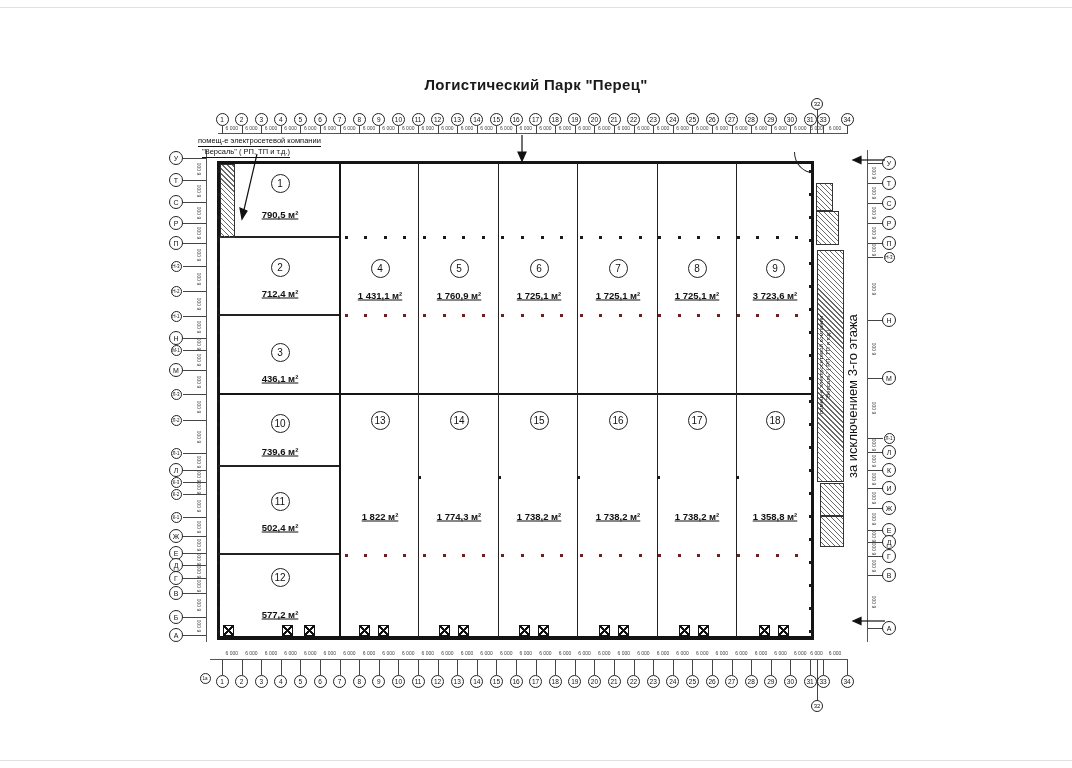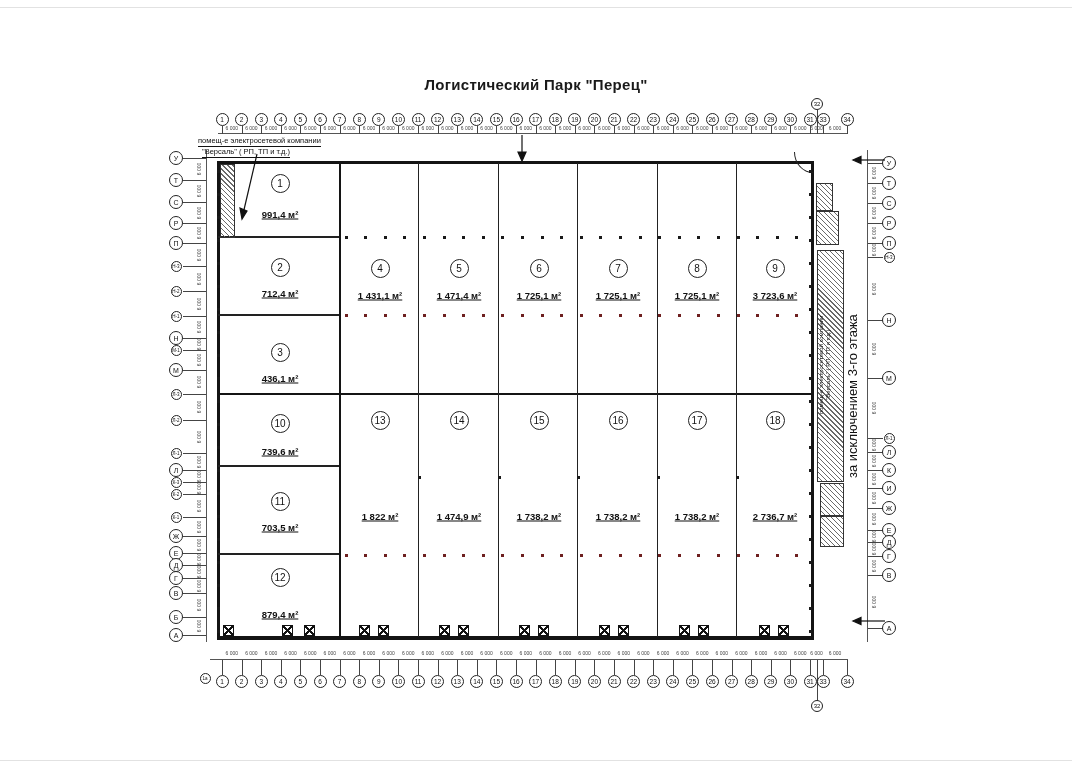--- a/index.html
+++ b/index.html
@@ -429,55 +429,55 @@
       <div class="dimv" style="left: 874px; top: 445px;">6 000</div>
       <div class="dimv" style="left: 874px; top: 461px;">6 000</div>
       <div class="dimv" style="left: 874px; top: 479px;">6 000</div>
       <div class="dimv" style="left: 874px; top: 498px;">6 000</div>
       <div class="dimv" style="left: 874px; top: 519px;">6 000</div>
       <div class="dimv" style="left: 874px; top: 536px;">6 000</div>
       <div class="dimv" style="left: 874px; top: 549px;">6 000</div>
       <div class="dimv" style="left: 874px; top: 565.5px;">6 000</div>
       <div class="dimv" style="left: 874px; top: 601.5px;">6 000</div>
       <div class="znum" style="left: 270.5px; top: 173.5px;">1</div>
-      <div class="zarea" style="left: 280px; top: 214px;">991,4 м²</div>
+      <div class="zarea" style="left: 280px; top: 214px;">790,5 м²</div>
       <div class="znum" style="left: 270.5px; top: 257.5px;">2</div>
       <div class="zarea" style="left: 280px; top: 293px;">712,4 м²</div>
       <div class="znum" style="left: 270.5px; top: 342.5px;">3</div>
       <div class="zarea" style="left: 280px; top: 378px;">436,1 м²</div>
       <div class="znum" style="left: 370.5px; top: 258.5px;">4</div>
       <div class="zarea" style="left: 380px; top: 295px;">1 431,1 м²</div>
       <div class="znum" style="left: 449.5px; top: 258.5px;">5</div>
-      <div class="zarea" style="left: 459px; top: 295px;">1 471,4 м²</div>
+      <div class="zarea" style="left: 459px; top: 295px;">1 760,9 м²</div>
       <div class="znum" style="left: 529.5px; top: 258.5px;">6</div>
       <div class="zarea" style="left: 539px; top: 295px;">1 725,1 м²</div>
       <div class="znum" style="left: 608.5px; top: 258.5px;">7</div>
       <div class="zarea" style="left: 618px; top: 295px;">1 725,1 м²</div>
       <div class="znum" style="left: 687.5px; top: 258.5px;">8</div>
       <div class="zarea" style="left: 697px; top: 295px;">1 725,1 м²</div>
       <div class="znum" style="left: 765.5px; top: 258.5px;">9</div>
       <div class="zarea" style="left: 775px; top: 295px;">3 723,6 м²</div>
       <div class="znum" style="left: 270.5px; top: 413.5px;">10</div>
       <div class="zarea" style="left: 280px; top: 451px;">739,6 м²</div>
       <div class="znum" style="left: 270.5px; top: 491.5px;">11</div>
-      <div class="zarea" style="left: 280px; top: 527px;">703,5 м²</div>
+      <div class="zarea" style="left: 280px; top: 527px;">502,4 м²</div>
       <div class="znum" style="left: 270.5px; top: 567.5px;">12</div>
-      <div class="zarea" style="left: 280px; top: 614px;">879,4 м²</div>
+      <div class="zarea" style="left: 280px; top: 614px;">577,2 м²</div>
       <div class="znum" style="left: 370.5px; top: 410.5px;">13</div>
       <div class="zarea" style="left: 380px; top: 516px;">1 822 м²</div>
       <div class="znum" style="left: 449.5px; top: 410.5px;">14</div>
-      <div class="zarea" style="left: 459px; top: 516px;">1 474,9 м²</div>
+      <div class="zarea" style="left: 459px; top: 516px;">1 774,3 м²</div>
       <div class="znum" style="left: 529.5px; top: 410.5px;">15</div>
       <div class="zarea" style="left: 539px; top: 516px;">1 738,2 м²</div>
       <div class="znum" style="left: 608.5px; top: 410.5px;">16</div>
       <div class="zarea" style="left: 618px; top: 516px;">1 738,2 м²</div>
       <div class="znum" style="left: 687.5px; top: 410.5px;">17</div>
       <div class="zarea" style="left: 697px; top: 516px;">1 738,2 м²</div>
       <div class="znum" style="left: 765.5px; top: 410.5px;">18</div>
-      <div class="zarea" style="left: 775px; top: 516px;">2 736,7 м²</div>
+      <div class="zarea" style="left: 775px; top: 516px;">1 358,8 м²</div>
       <div class="dot" style="left: 344.5px; top: 235.5px; width: 3px; height: 3px; background: rgb(26, 26, 26);"></div>
       <div class="dot" style="left: 364.1px; top: 235.5px; width: 3px; height: 3px; background: rgb(26, 26, 26);"></div>
       <div class="dot" style="left: 383.7px; top: 235.5px; width: 3px; height: 3px; background: rgb(26, 26, 26);"></div>
       <div class="dot" style="left: 403.3px; top: 235.5px; width: 3px; height: 3px; background: rgb(26, 26, 26);"></div>
       <div class="dot" style="left: 422.9px; top: 235.5px; width: 3px; height: 3px; background: rgb(26, 26, 26);"></div>
       <div class="dot" style="left: 442.5px; top: 235.5px; width: 3px; height: 3px; background: rgb(26, 26, 26);"></div>
       <div class="dot" style="left: 462.1px; top: 235.5px; width: 3px; height: 3px; background: rgb(26, 26, 26);"></div>
       <div class="dot" style="left: 481.7px; top: 235.5px; width: 3px; height: 3px; background: rgb(26, 26, 26);"></div>
       <div class="dot" style="left: 501.3px; top: 235.5px; width: 3px; height: 3px; background: rgb(26, 26, 26);"></div>
       <div class="dot" style="left: 520.9px; top: 235.5px; width: 3px; height: 3px; background: rgb(26, 26, 26);"></div>

